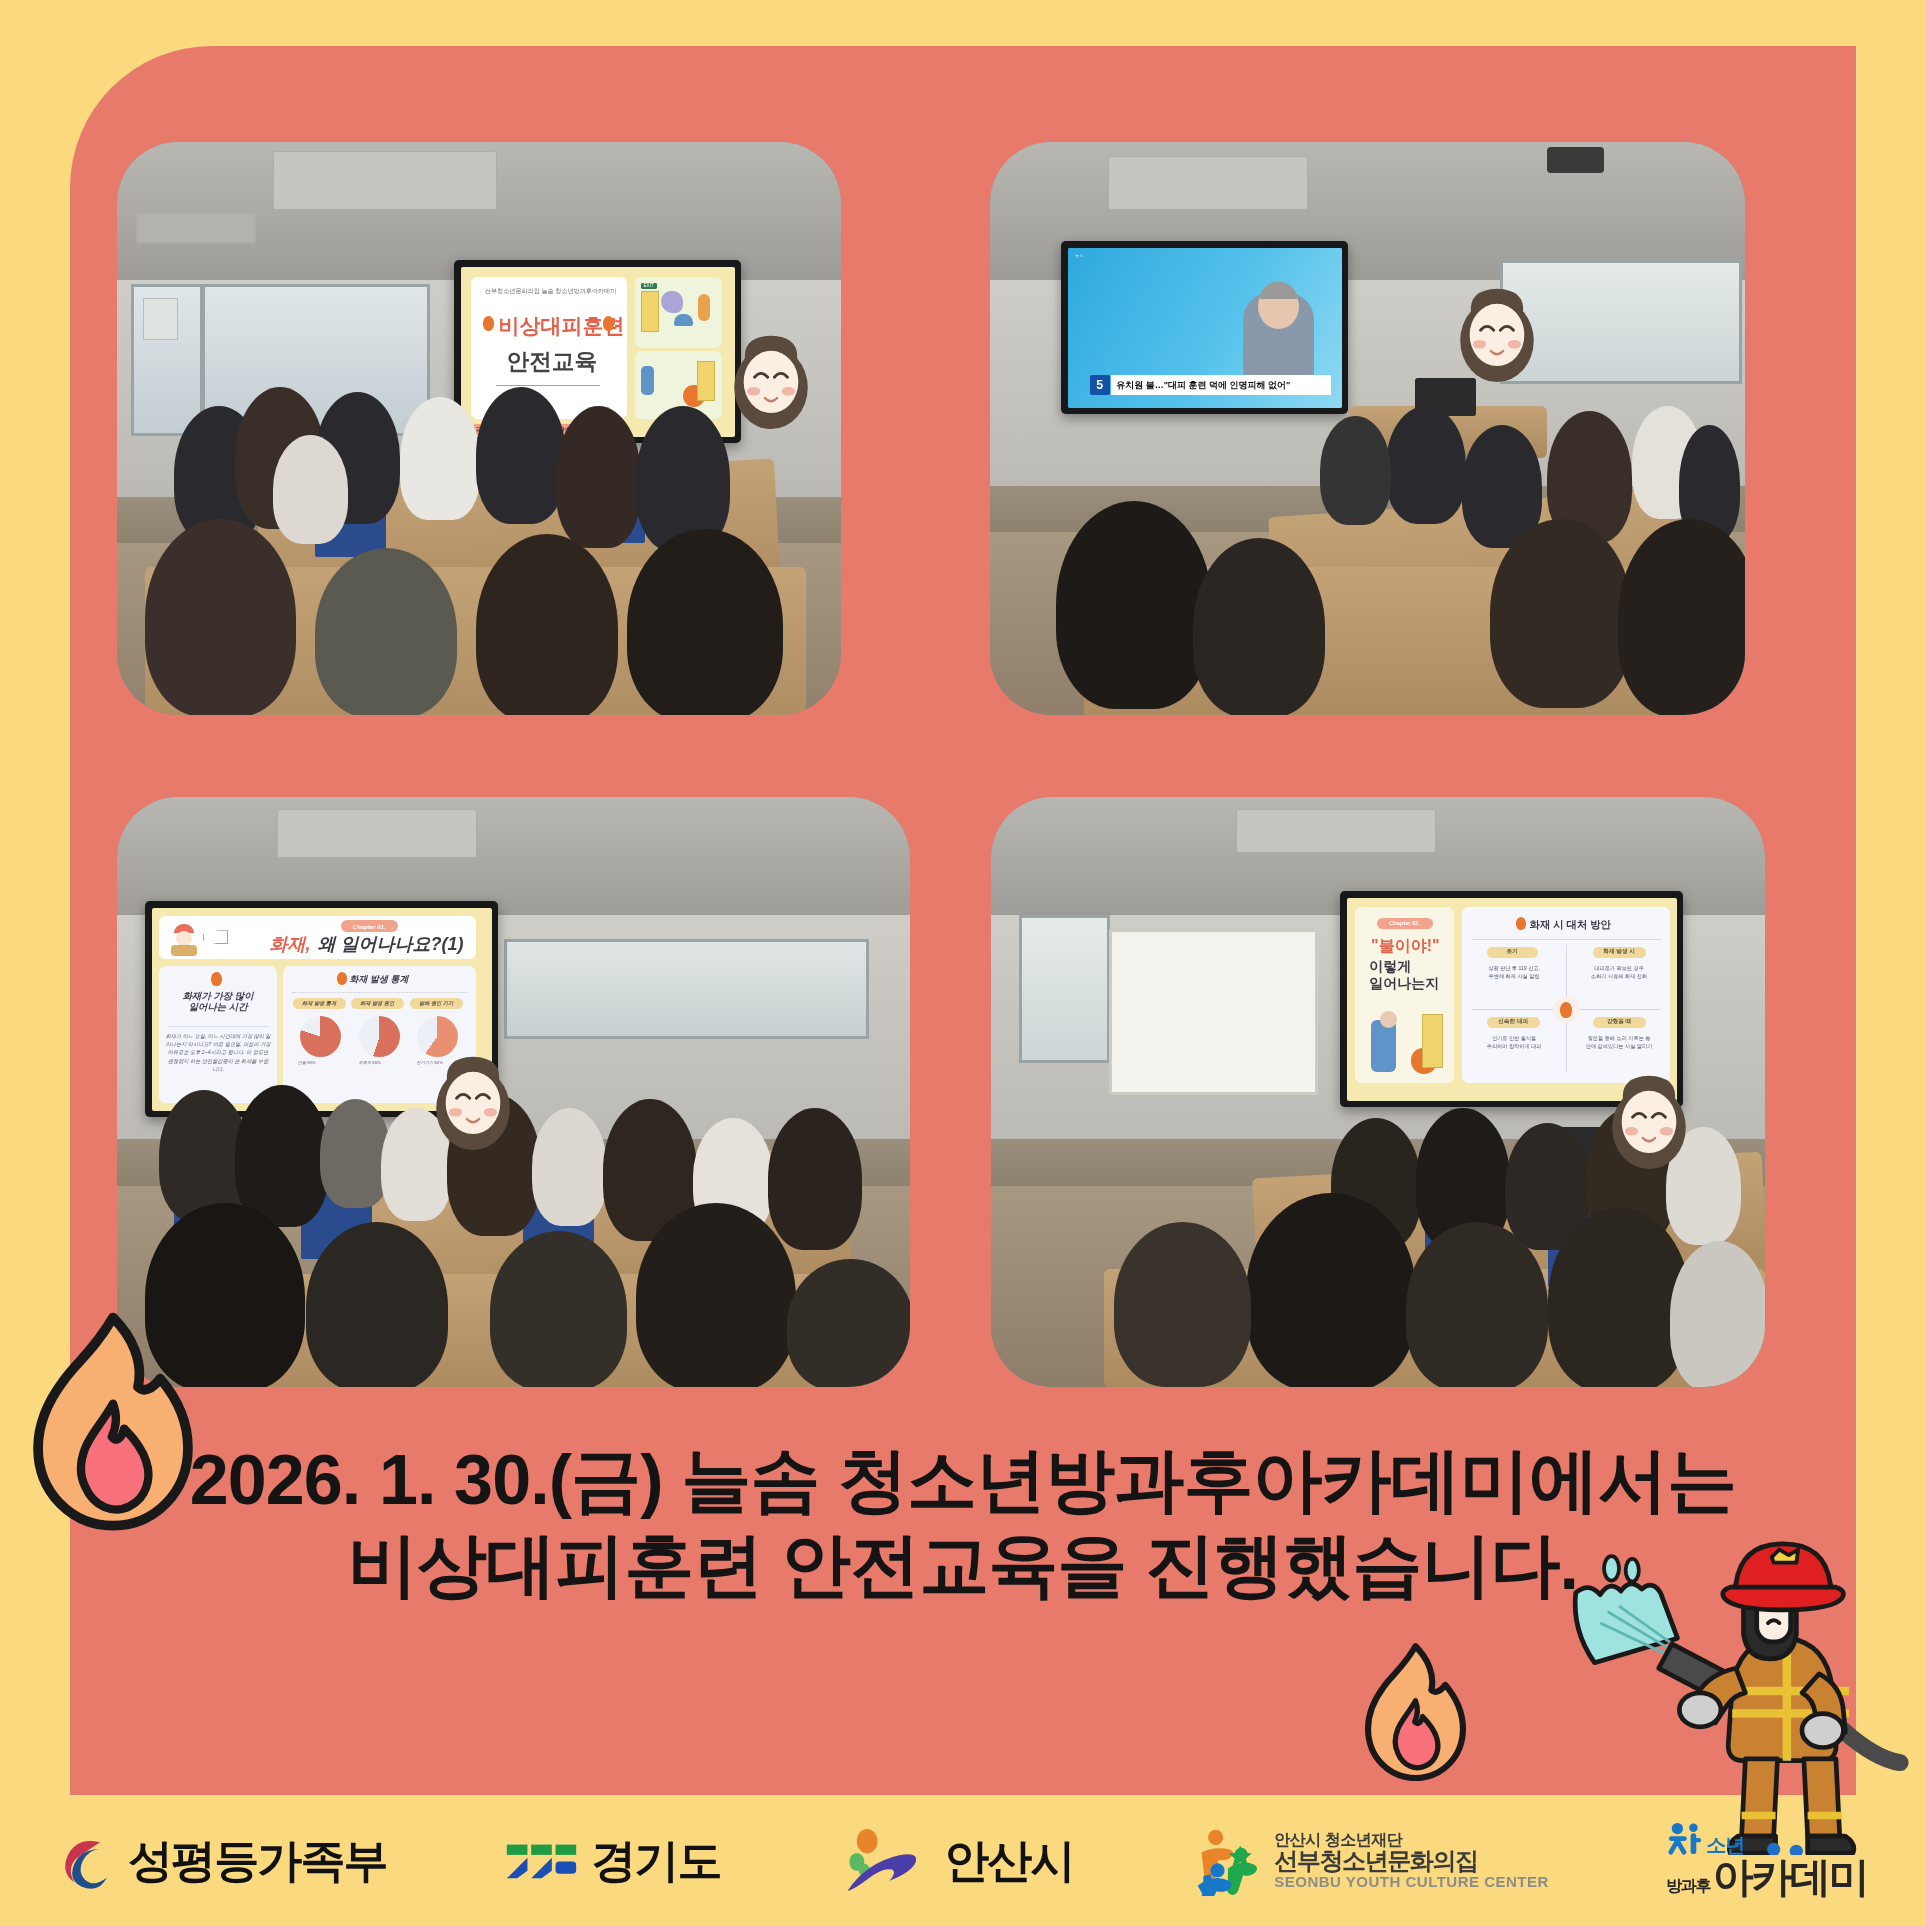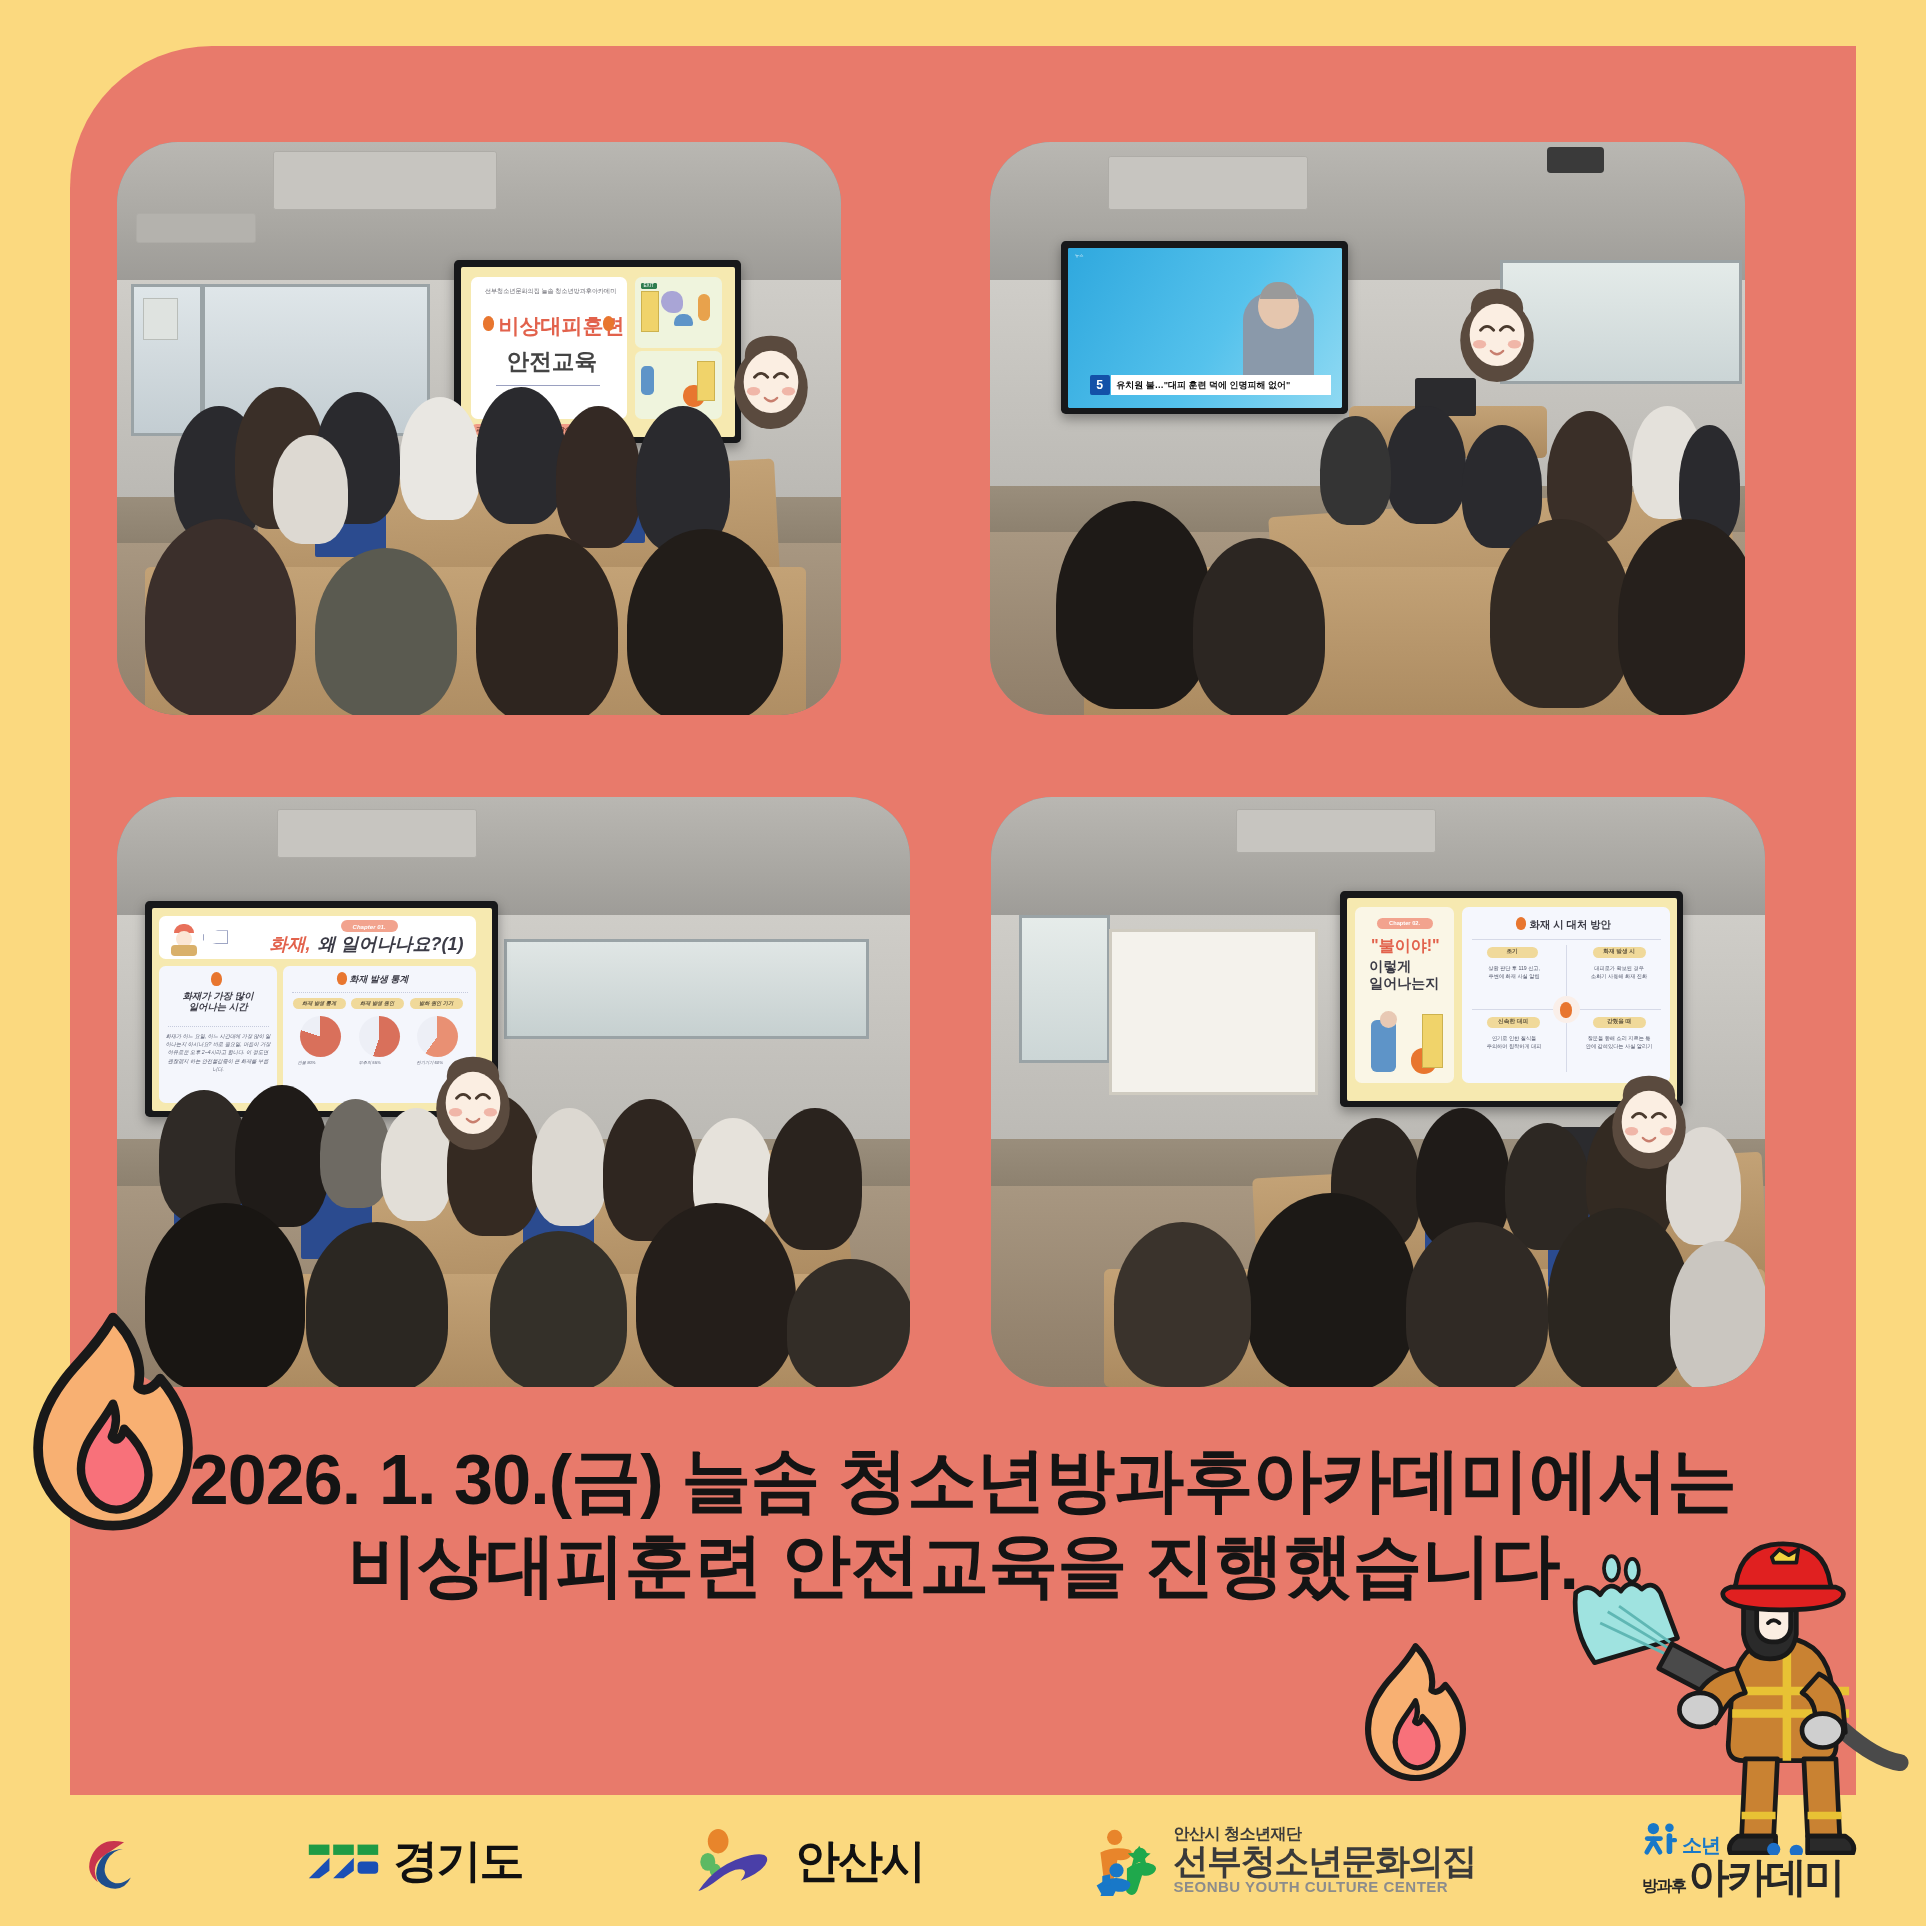--- a/index.html
+++ b/index.html
@@ -74,21 +74,21 @@
   
   .mascot{position:absolute;right:9.4px;bottom:71px;z-index:26;}
 
   
   .logobar{position:absolute;left:0;bottom:0;width:100%;height:131px;
     display:flex;align-items:center;justify-content:space-around;z-index:40;}
   .logo{display:flex;align-items:center;gap:12.3px;}
   .logo-text{font-weight:bold;color:#111;white-space:nowrap;}
   .kr-big{font-size:45px;letter-spacing:-1.9px;}
   .small-kr{font-size:16px;font-weight:bold;color:#3b3b3b;letter-spacing:-0.5px;}
-  .mid-kr{font-size:35px;font-weight:bold;color:#3a3a3a;letter-spacing:-1.4px;}
+  .mid-kr{font-size:24px;font-weight:bold;color:#3a3a3a;letter-spacing:-1.4px;}
   .en-sub{font-size:15px;font-weight:bold;color:#8c8c8c;letter-spacing:0.5px;}
   .stack{display:flex;flex-direction:column;line-height:1.05;}
 </style>
 </head>
 <body>
 
 <div id="poster">
 
   <div class="coral-panel"></div>
 
@@ -426,20 +426,21 @@
     <circle cx="292" cy="346" r="7" fill="#1E70C8"></circle>
   </svg>
 
   <div class="logobar">
 
     <div class="logo">
       <svg width="57" height="57" viewBox="0 0 100 100">
         <path d="M72 18 q-40 -10 -56 22 q-14 30 10 48 q-14 -30 10 -46 q18 -12 36 -24 z" fill="#C8344D"></path>
         <path d="M70 30 q-34 2 -44 28 q-10 28 14 38 q30 12 44 -16 q-22 18 -38 4 q-14 -14 -4 -34 q10 -18 28 -20 z" fill="#1E4E8C"></path>
       </svg>
+      <span class="logo-text kr-big">성평등가족부</span>
     </div>
 
     <div class="logo">
       <svg width="75" height="52" viewBox="0 0 160 110">
         <rect x="6" y="20" width="44" height="22" fill="#1F9B45"></rect>
         <path d="M6 92 L50 48 L50 76 L28 92 Z" fill="#1A4FB5"></path>
         <rect x="58" y="20" width="44" height="22" fill="#1F9B45"></rect>
         <path d="M58 92 L102 48 L102 76 L80 92 Z" fill="#1A4FB5"></path>
         <rect x="110" y="20" width="44" height="22" fill="#1F9B45"></rect>
         <rect x="110" y="56" width="44" height="26" rx="8" fill="#1A4FB5"></rect>

